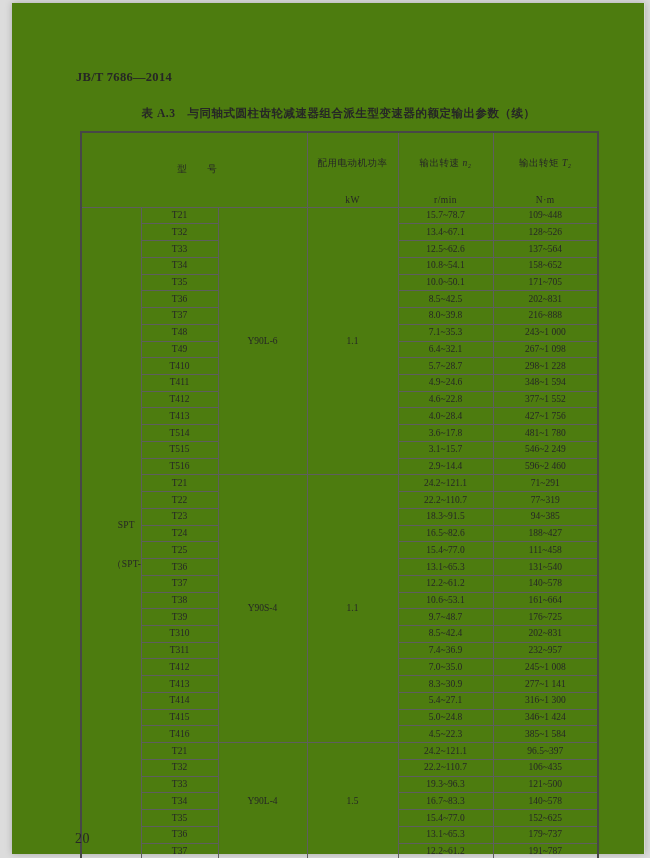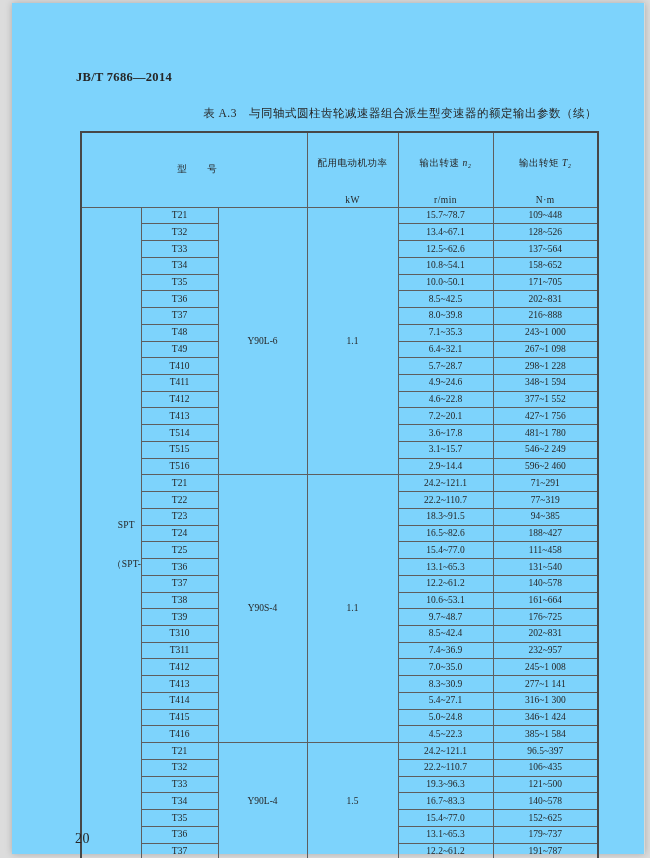--- a/index.html
+++ b/index.html
@@ -8,38 +8,38 @@
     position: relative;
     background: #dcdcdc;
     font-family: "Liberation Serif", "DejaVu Serif", serif;
     color: #262626;
     overflow: hidden;
   }
   .page {
     position: absolute;
     left: 12px; top: 3px;
     width: 632px; height: 851px;
-    background: #7dd3fc;
+    background: #4d7c0f;
     box-shadow: 0 0 7px rgba(0,0,0,0.22);
     border-right: 1px solid #d8d8d6;
   }
   .doc-number {
     position: absolute;
     left: 64px; top: 67px;
     font-size: 12.5px;
     font-weight: bold;
     letter-spacing: 0.3px;
   }
   .table-title {
     position: absolute;
     left: 68px; top: 103px;
     width: 517px;
-    text-align: right;
+    text-align: center;
     font-size: 11.5px;
-    font-weight: normal;
+    font-weight: bold;
     letter-spacing: 0.5px;
   }
   .data-table-wrap {
     position: absolute;
     left: 68px; top: 128px;
     width: 517px;
   }
   table.data-table {
     border-collapse: collapse;
     table-layout: fixed;
@@ -170,21 +170,21 @@
             <td>4.9~24.6</td>
             <td>348~1 594</td>
           </tr>
           <tr>
             <td>T412</td>
             <td>4.6~22.8</td>
             <td>377~1 552</td>
           </tr>
           <tr>
             <td>T413</td>
-            <td>7.2~20.1</td>
+            <td>4.0~28.4</td>
             <td>427~1 756</td>
           </tr>
           <tr>
             <td>T514</td>
             <td>3.6~17.8</td>
             <td>481~1 780</td>
           </tr>
           <tr>
             <td>T515</td>
             <td>3.1~15.7</td>

